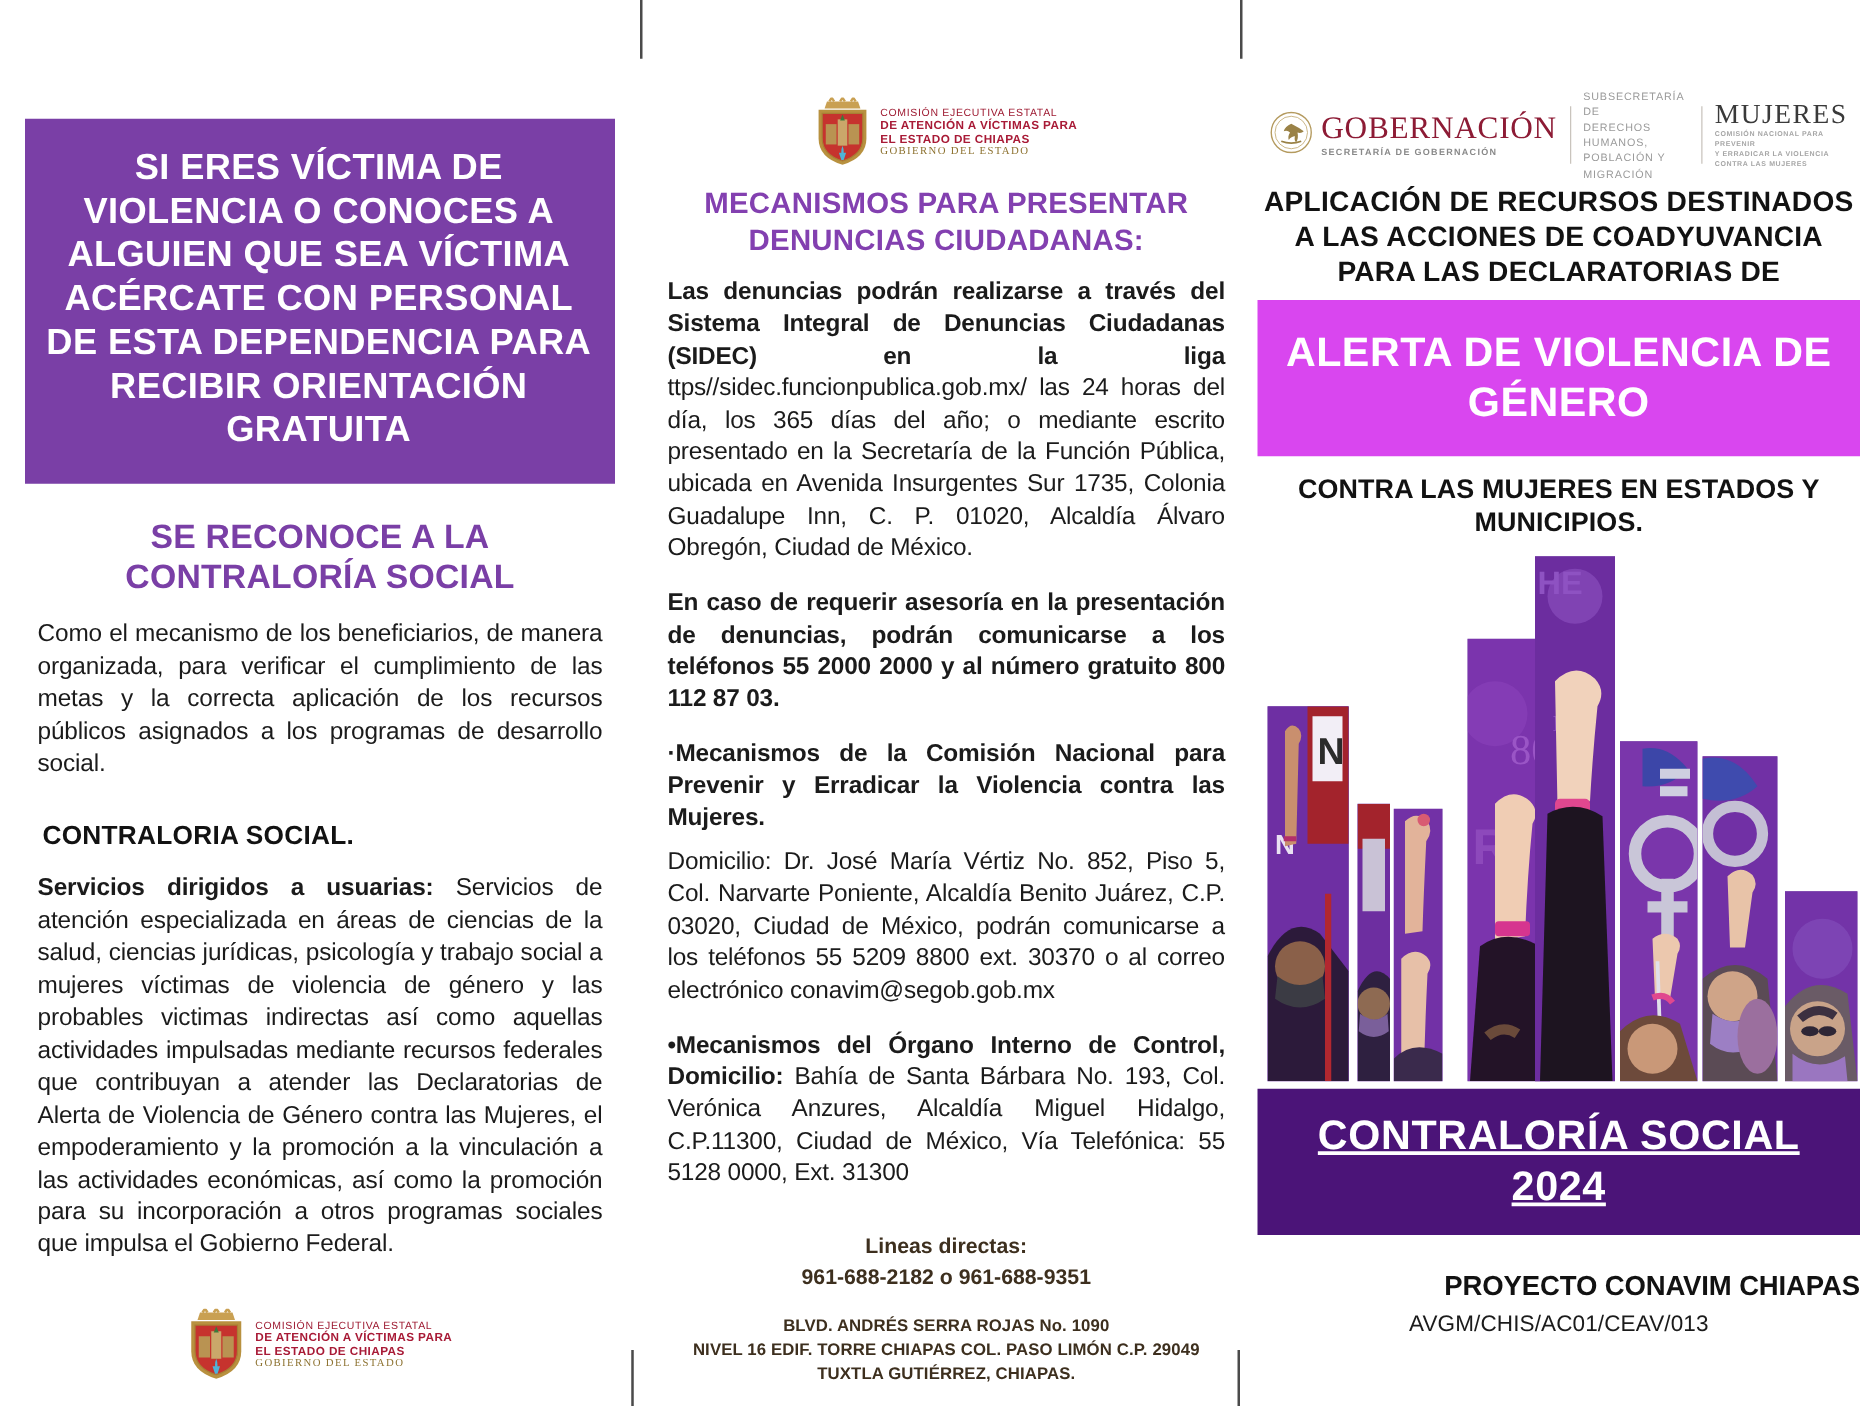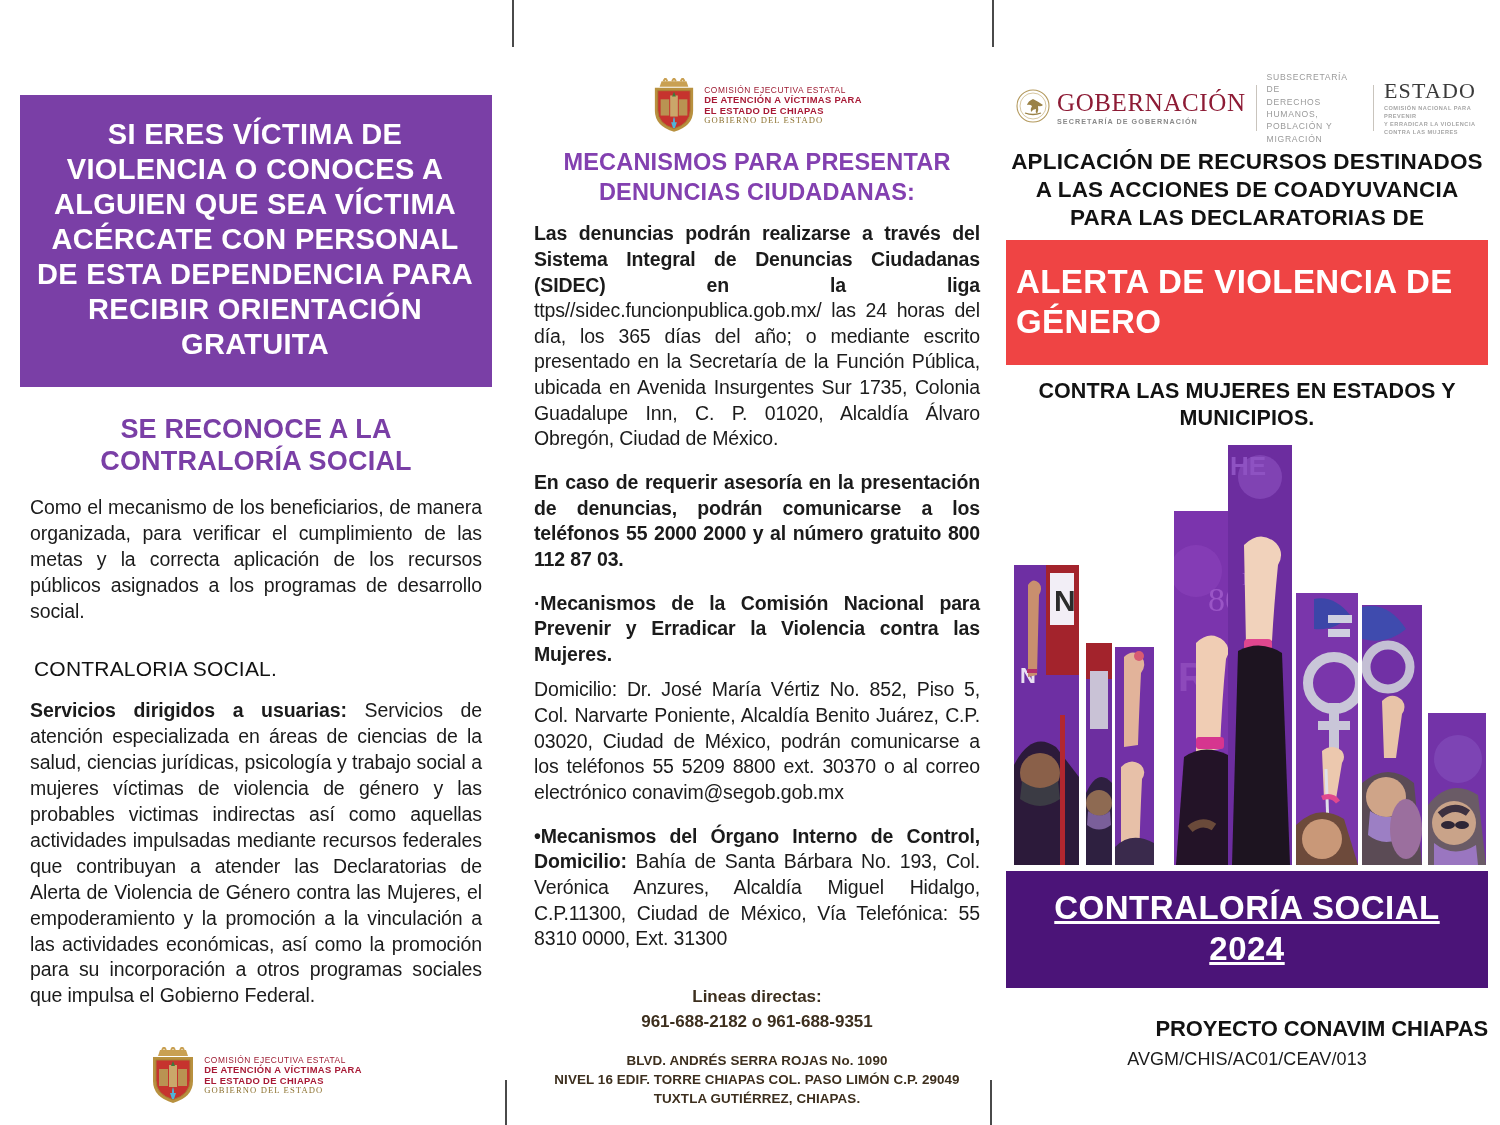--- a/index.html
+++ b/index.html
@@ -79,21 +79,21 @@
   .h-combo .line1 {
     color: #8340b0;
     font-weight: 800;
     font-size: 27px;
     line-height: 1.08;
     letter-spacing: 0.2px;
     display: block;
   }
   .h-combo .line2 {
     color: #121212;
-    font-weight: 400;
+    font-weight: 700;
     font-size: 21px;
     line-height: 1.3;
     letter-spacing: 0.2px;
     display: block;
   }
 
   
   .logo-chiapas {
     display: flex;
     align-items: center;
@@ -185,23 +185,23 @@
   .rt-head {
     text-align: center;
     font-weight: 800;
     font-size: 22.5px;
     line-height: 1.24;
     letter-spacing: 0.2px;
     color: #121212;
     margin: 2px 0 8px 0;
   }
   .rt-purple-box {
-    background: #ef4444;
+    background: #d946ef;
     color: #ffffff;
-    text-align: left;
+    text-align: center;
     font-weight: 800;
     font-size: 33px;
     line-height: 1.22;
     letter-spacing: 0.4px;
     padding: 22px 10px 23px 10px;
   }
   .rt-sub {
     text-align: center;
     font-weight: 800;
     font-size: 21.5px;
@@ -391,21 +391,21 @@
     <p class="mid-body">
       <b>En caso de requerir asesoría en la presentación de denuncias, podrán comunicarse a los teléfonos 55 2000 2000 y al número gratuito 800 112 87 03.</b>
     </p>
 
     <p class="mid-body tight">
       <b>·Mecanismos de la Comisión Nacional para Prevenir y Erradicar la Violencia contra las Mujeres.</b>
     </p>
     <p class="mid-body">Domicilio: Dr. José María Vértiz No. 852, Piso 5, Col. Narvarte Poniente, Alcaldía Benito Juárez, C.P. 03020, Ciudad de México, podrán comunicarse a los teléfonos 55 5209 8800 ext. 30370 o al correo electrónico conavim@segob.gob.mx</p>
 
     <p class="mid-body">
-      <b>•Mecanismos del Órgano Interno de Control, Domicilio:</b><span> Bahía de Santa Bárbara No. 193, Col. Verónica Anzures, Alcaldía Miguel Hidalgo, C.P.11300, Ciudad de México, Vía Telefónica: 55 8310 0000, Ext. 31300</span>
+      <b>•Mecanismos del Órgano Interno de Control, Domicilio:</b><span> Bahía de Santa Bárbara No. 193, Col. Verónica Anzures, Alcaldía Miguel Hidalgo, C.P.11300, Ciudad de México, Vía Telefónica: 55 5128 0000, Ext. 31300</span>
     </p>
 
     <div class="lineas">
       <div>Lineas directas:</div>
       <div>961-688-2182 o 961-688-9351</div>
     </div>
 
     <div class="addr">
       <div>BLVD. ANDRÉS SERRA ROJAS No. 1090</div>
       <div>NIVEL 16 EDIF. TORRE CHIAPAS COL. PASO LIMÓN C.P. 29049</div>
@@ -434,21 +434,21 @@
       <div class="fed-seg">
         <span class="subsec">
           <span style="display:block">SUBSECRETARÍA DE</span>
           <span style="display:block">DERECHOS HUMANOS,</span>
           <span style="display:block">POBLACIÓN Y MIGRACIÓN</span>
         </span>
       </div>
 
       <div class="fed-seg">
         <span class="conavim-text">
-          <span class="cv">ESTADO</span>
+          <span class="cv">MUJERES</span>
           <span class="cv-sub">COMISIÓN NACIONAL PARA PREVENIR</span>
           <span class="cv-sub" style="margin-top:0">Y ERRADICAR LA VIOLENCIA</span>
           <span class="cv-sub" style="margin-top:0">CONTRA LAS MUJERES</span>
         </span>
       </div>
     </div>
 
     <div class="rt-head">APLICACIÓN DE RECURSOS DESTINADOS A LAS ACCIONES DE COADYUVANCIA PARA LAS DECLARATORIAS DE</div>
 
     <div class="rt-purple-box">ALERTA DE VIOLENCIA DE GÉNERO</div>

